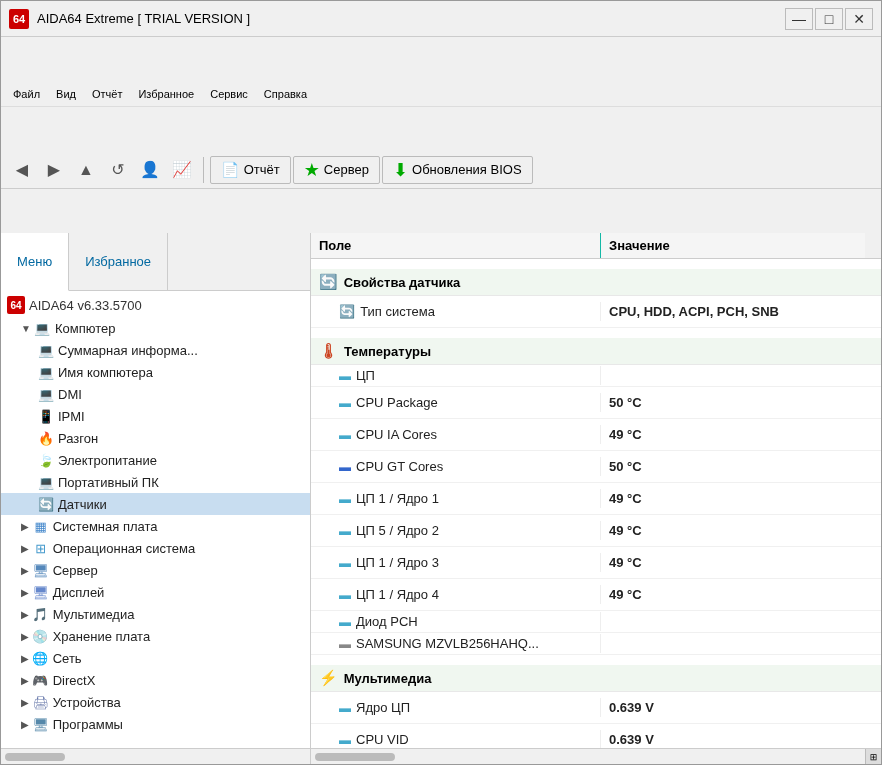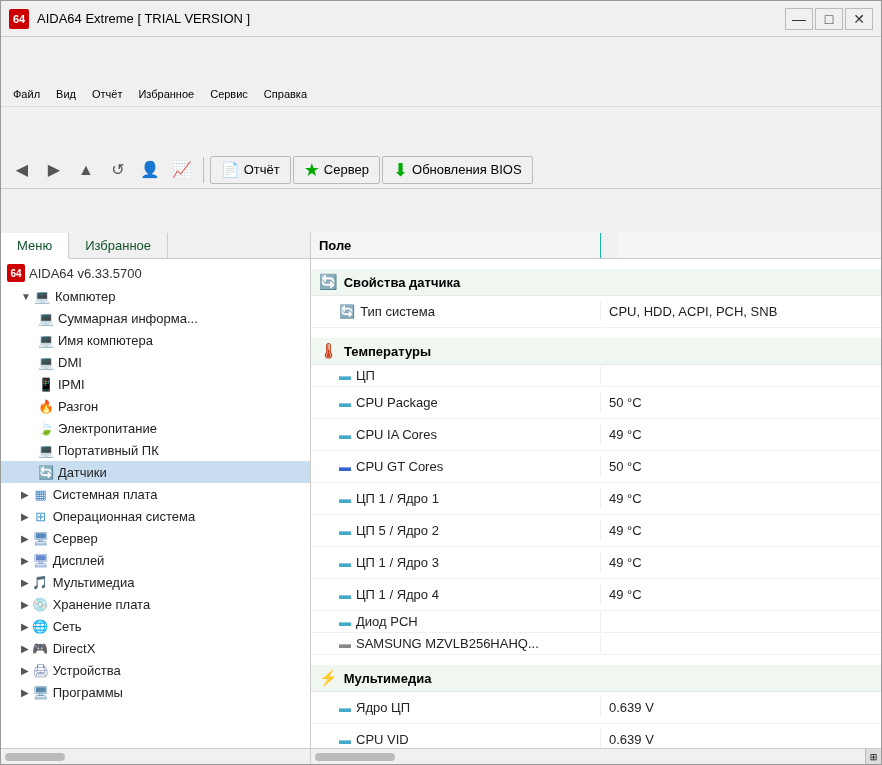--- a/index.html
+++ b/index.html
@@ -134,26 +134,26 @@
       flex-direction: column;
       border-right: 1px solid #ccc;
       background: #fff;
     }
     .tab-bar {
       display: flex;
       background: #f0f0f0;
       border-bottom: 1px solid #ccc;
     }
     .tab {
-      padding: 5px 16px;
+      padding: 21px 16px;
       cursor: pointer;
       font-size: 13px;
       border-right: 1px solid #ccc;
       background: #f0f0f0;
-      color: #14532d;
+      color: #0369a1;
     }
     .tab.active {
       background: #fff;
       border-bottom: 1px solid #fff;
       margin-bottom: -1px;
       font-weight: 400;
     }
     .tree-container {
       flex: 1;
       overflow-y: auto;
@@ -251,20 +251,21 @@
       display: flex;
       align-items: center;
       gap: 5px;
       border-right: 1px solid #eee;
       color: #222;
     }
     .data-row .value {
       flex: 1;
       padding: 8px 8px;
       color: #222;
+      font-weight: bold;
     }
     
     .icon-sensor { color: #2288cc; }
     .icon-computer { color: #3366cc; }
     .icon-mobo { color: #4488cc; }
     .icon-os { color: #4499cc; }
     .icon-server { color: #5588bb; }
     .icon-display { color: #6688cc; }
     .icon-audio { color: #888; }
     .icon-storage { color: #557799; }
@@ -435,20 +436,21 @@
       <div class="scrollbar-bottom">
         <div style="height:8px;width:60px;background:#bbb;border-radius:4px;margin:4px;"></div>
       </div>
     </div>
 
     <div class="right-panel">
       <div class="data-table">
 
         <div class="table-header">
           <div class="col-field">Поле</div>
+          <div class="col-value">Значение</div>
           <div style="width:16px;background:#f0f0f0;"></div>
         </div>
 
         <div class="section-spacer"></div>
         <div class="section-row">
           <span style="font-size:15px;color:#2288cc;">🔄</span>
           <span>Свойства датчика</span>
         </div>
         <div class="data-row">
           <div class="field">

